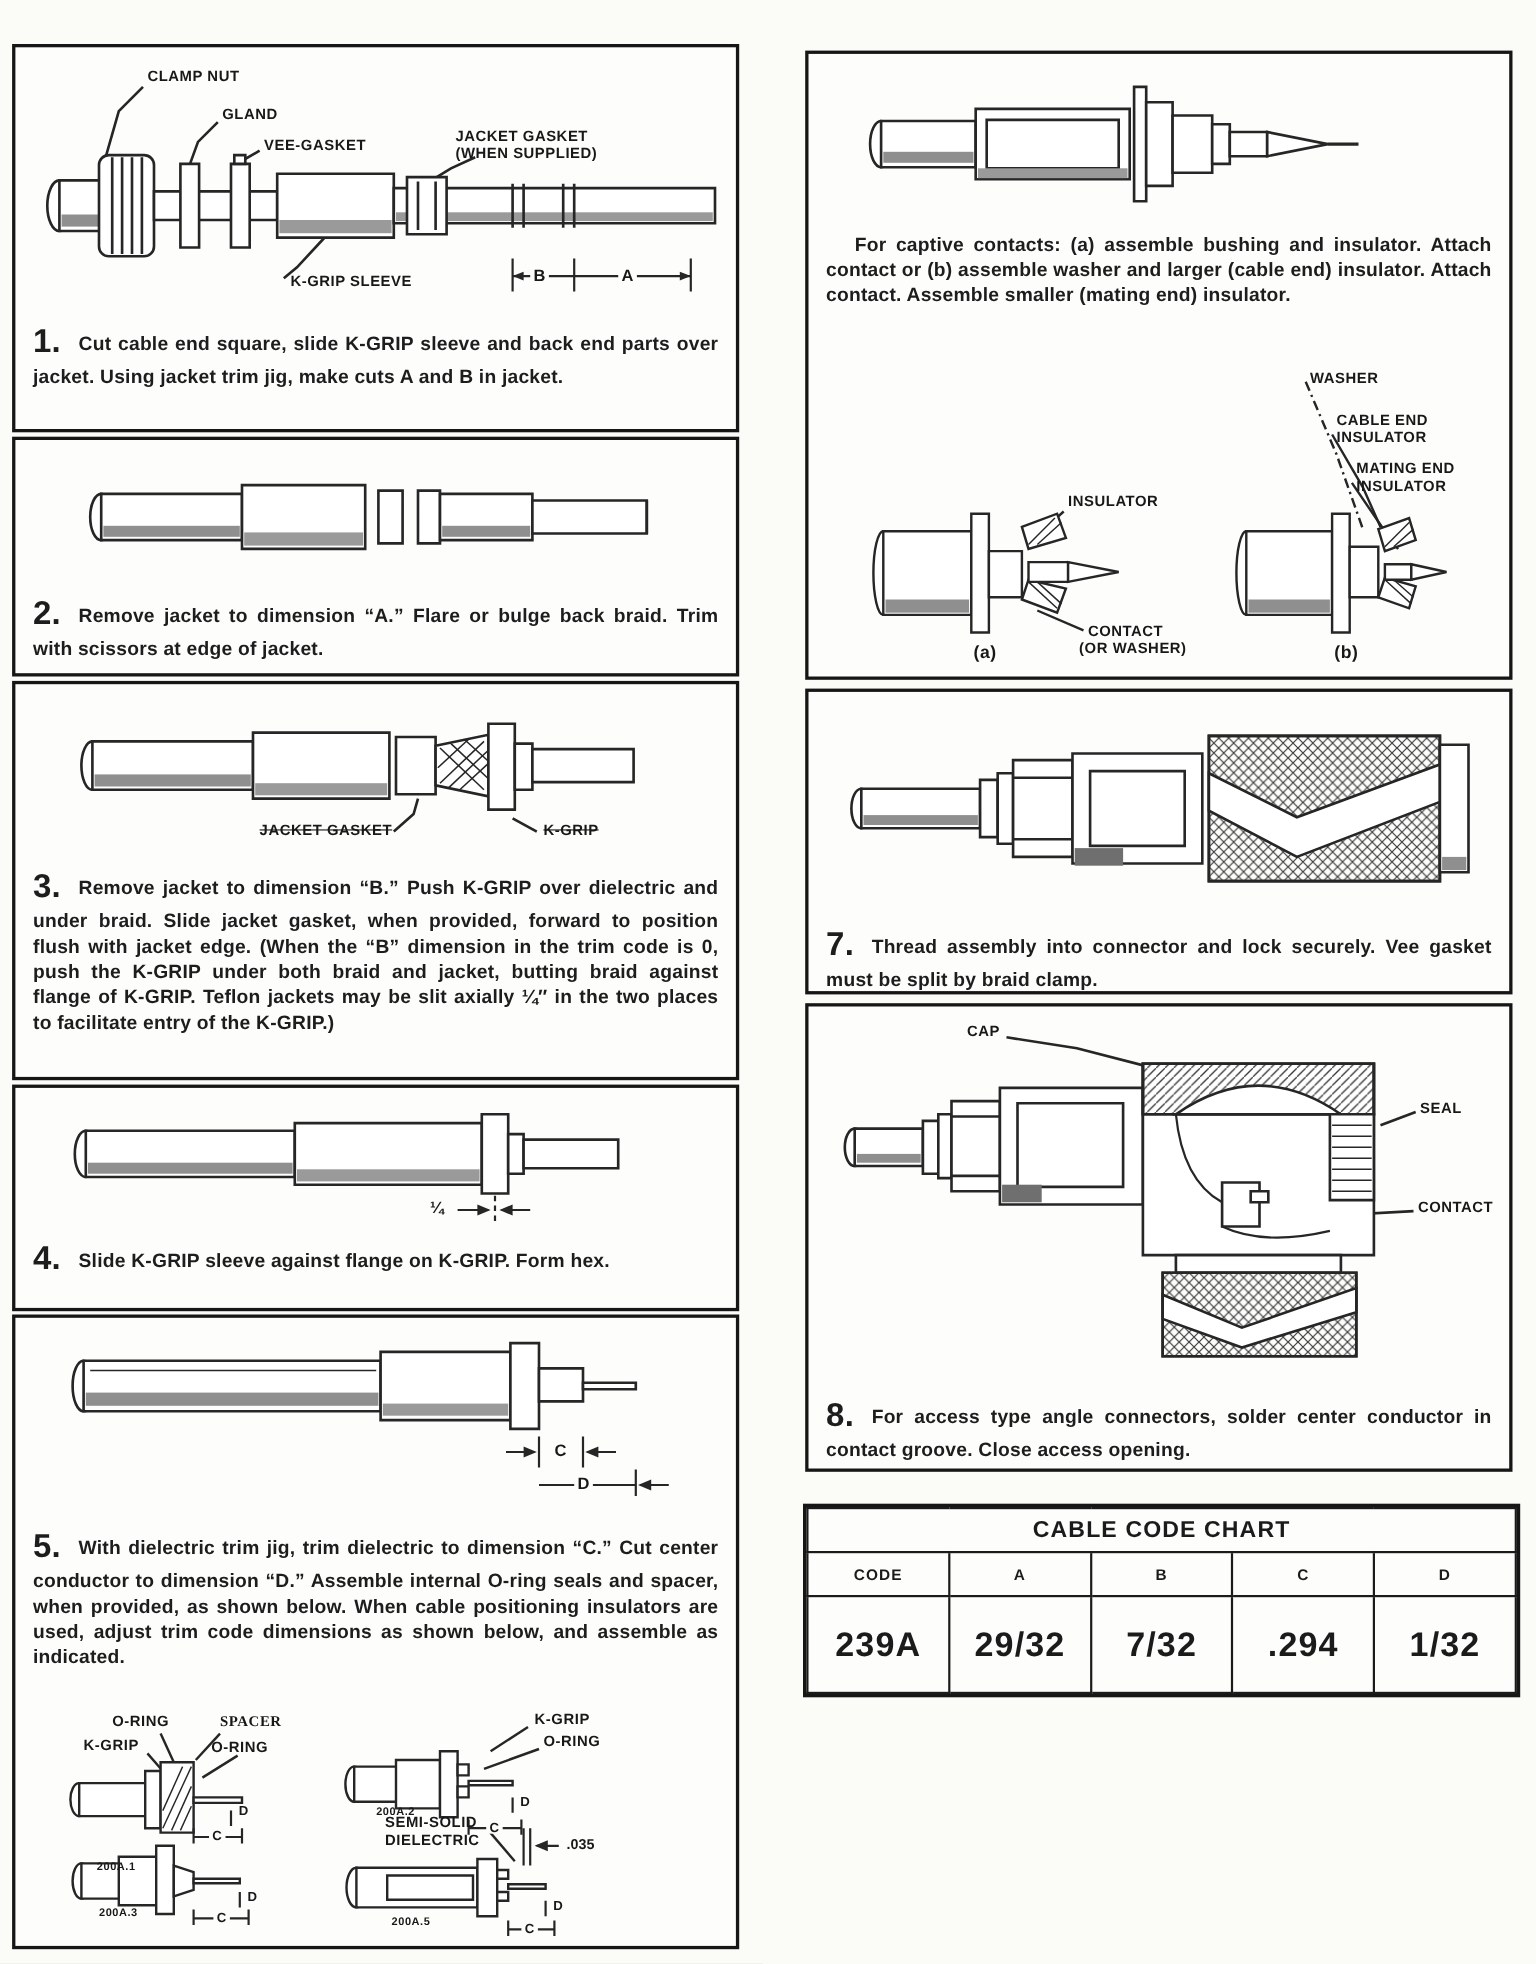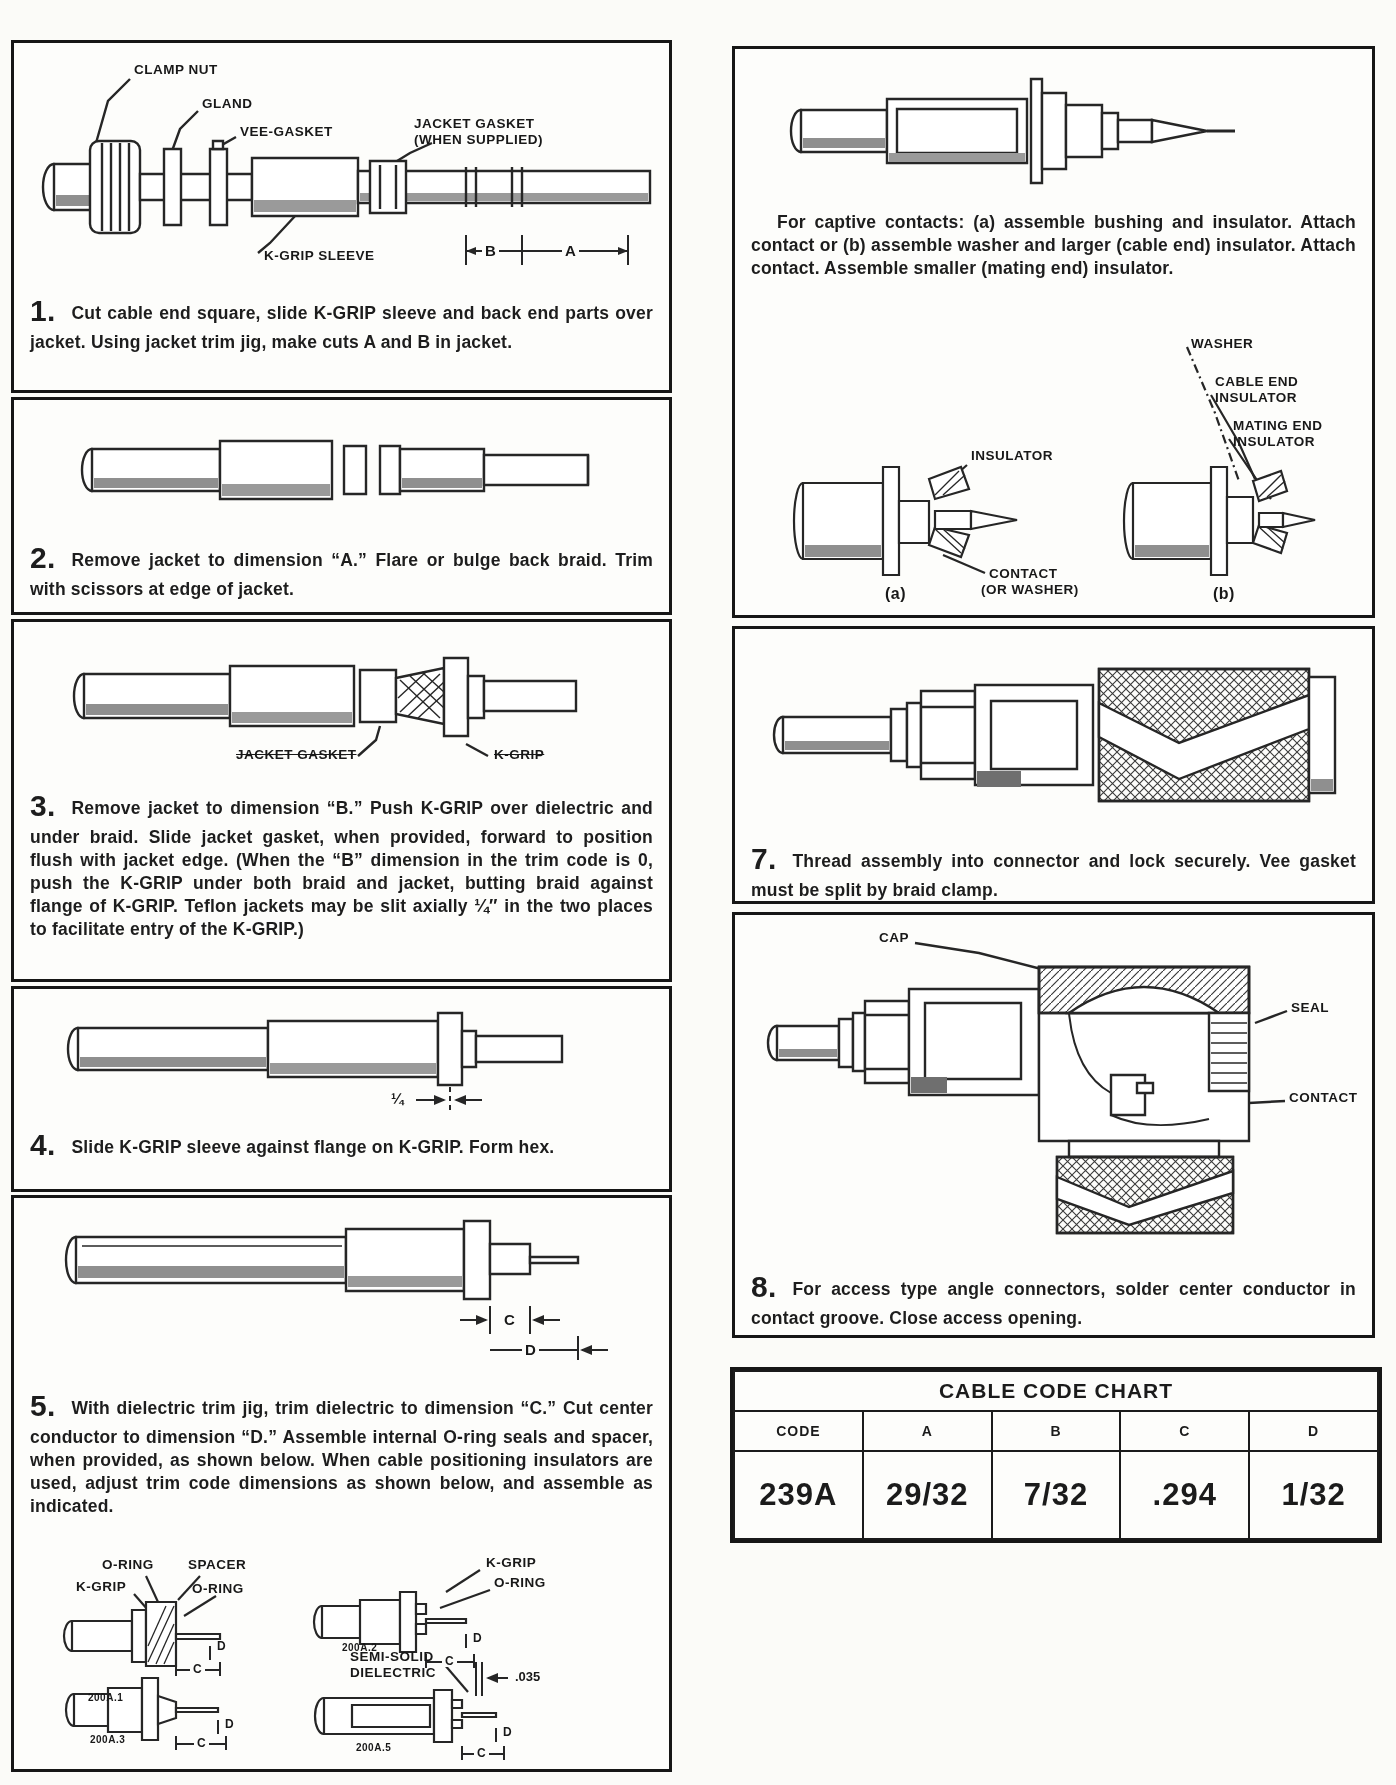--- a/index.html
+++ b/index.html
@@ -276,21 +276,21 @@
           <line x1="468" y1="112" x2="468" y2="146" stroke-width="2"></line>
           <line x1="494" y1="128" x2="474" y2="128" stroke-width="2"></line>
           <polygon points="472,128 484,123 484,133" fill="#262626" stroke="none"></polygon>
           <line x1="482" y1="178" x2="482" y2="192" stroke-width="2"></line>
           <line x1="448" y1="196" x2="448" y2="210" stroke-width="2"></line>
           <line x1="490" y1="196" x2="490" y2="210" stroke-width="2"></line>
           <line x1="448" y1="204" x2="490" y2="204" stroke-width="2"></line>
         </g>
       </svg>
       <div class="lbl" style="left:88px;top:8px;">O-RING</div>
-      <div class="lbl" style="left:174px;top:8px;">SPACER</div>
+      <div class="lbl" style="left:186px;top:8px;font-family:Liberation Serif, serif;">SPACER</div>
       <div class="lbl" style="left:62px;top:30px;">K-GRIP</div>
       <div class="lbl" style="left:178px;top:32px;">O-RING</div>
       <div class="figtag" style="left:74px;top:106px;margin-top:36px;">200A.1</div>
       <div class="dim" style="left:200,94px;left:200px;top:90px;background:transparent;font-size:12px;">D</div>
       <div class="dim" style="left:176px;top:113px;font-size:12px;">C</div>
       <div class="lbl" style="left:472px;top:6px;">K-GRIP</div>
       <div class="lbl" style="left:480px;top:26px;">O-RING</div>
       <div class="figtag" style="left:328px;top:92px;">200A.2</div>
       <div class="dim" style="left:456px;top:82px;background:transparent;font-size:12px;">D</div>
       <div class="dim" style="left:428px;top:105px;font-size:12px;">C</div>

